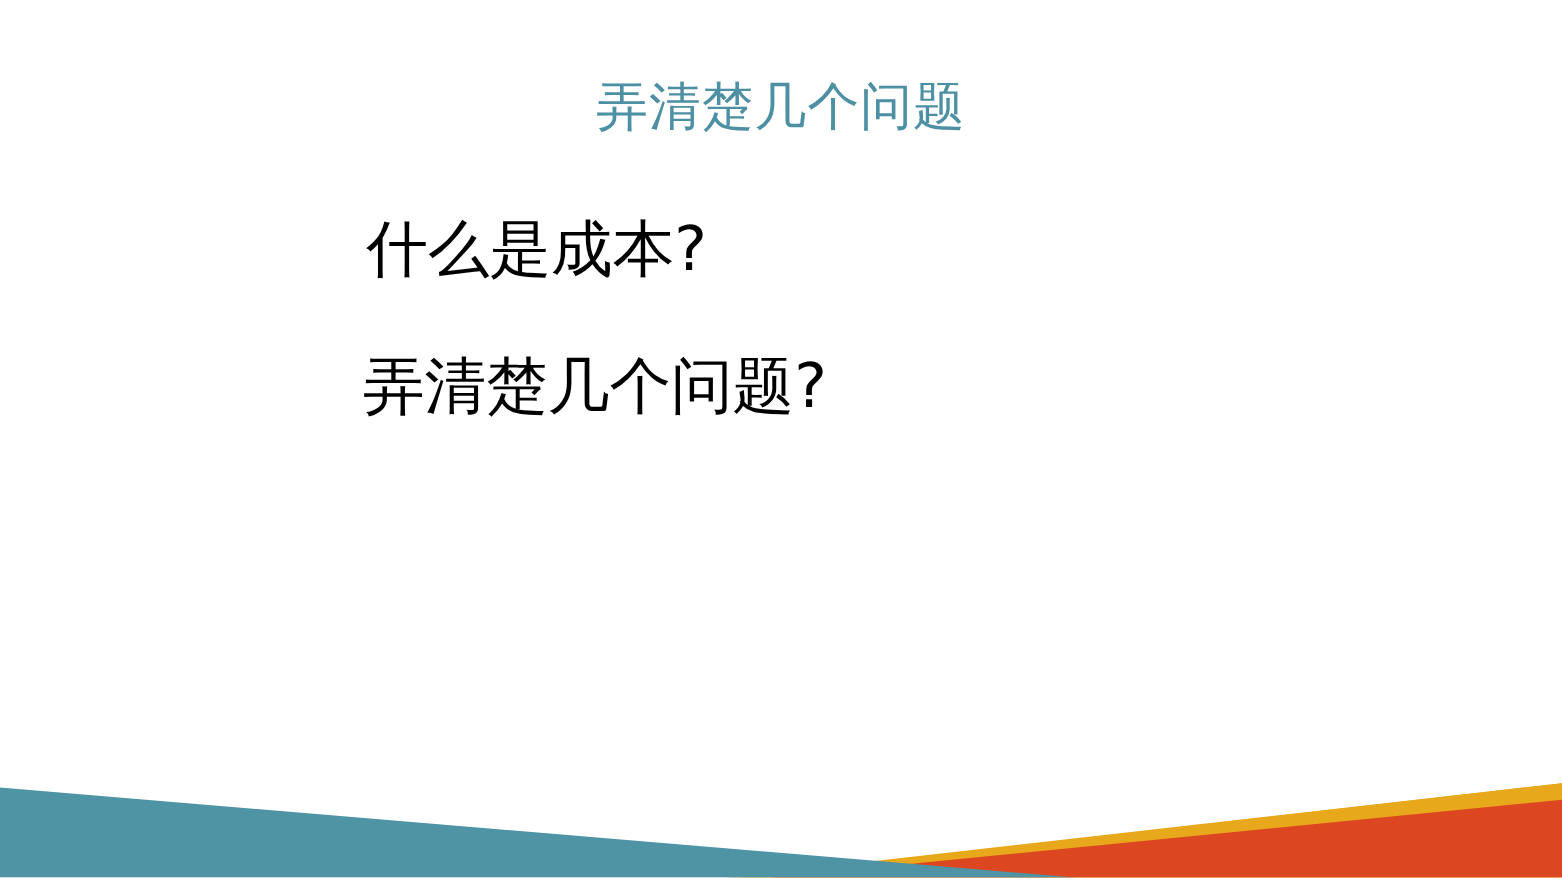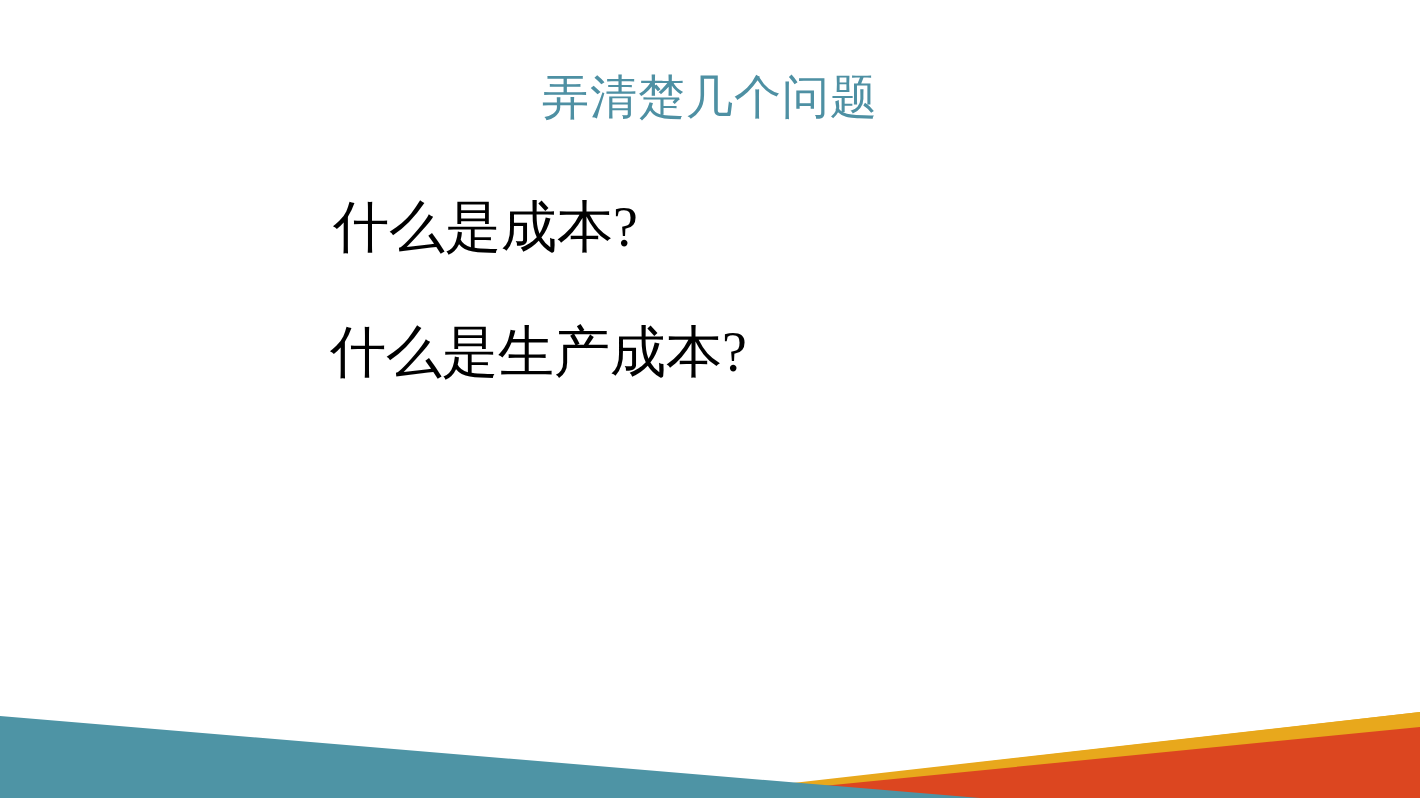--- a/index.html
+++ b/index.html
@@ -60,27 +60,27 @@
   }
   #bottom-decoration svg {
     display: block;
     width: 1420px;
     height: 110px;
   }
 </style>
 </head>
 <body>
 
-<div id="slide" style="background: rgb(255, 255, 255); font-family: Liberation Serif, serif;">
+<div id="slide" style="background: rgb(255, 255, 255);">
 
   <div id="slide-title" style="color: rgb(78, 144, 163);">弄清楚几个问题</div>
 
   <div class="body-line" id="body-line-0" style="color: rgb(0, 0, 0);">什么是成本?</div>
 
-  <div class="body-line" id="body-line-1" style="color: rgb(0, 0, 0);">什么是生产成本?</div>
+  <div class="body-line" id="body-line-1" style="color: rgb(0, 0, 0);">弄清楚几个问题?</div>
 
 
 
   <div id="bottom-decoration">
     <svg viewBox="0 0 1420 110" preserveAspectRatio="none">
 
       <polygon id="deco-gold" points="660,110 1420,110 1420,24 660,110" fill="#E8A81C"></polygon>
       <polygon id="deco-gold2" points="670,110 1420,24 1420,110" fill="#E8A81C"></polygon>
 
       <polygon id="deco-orange" points="700,110 1420,39 1420,110" fill="#DC4620"></polygon>

